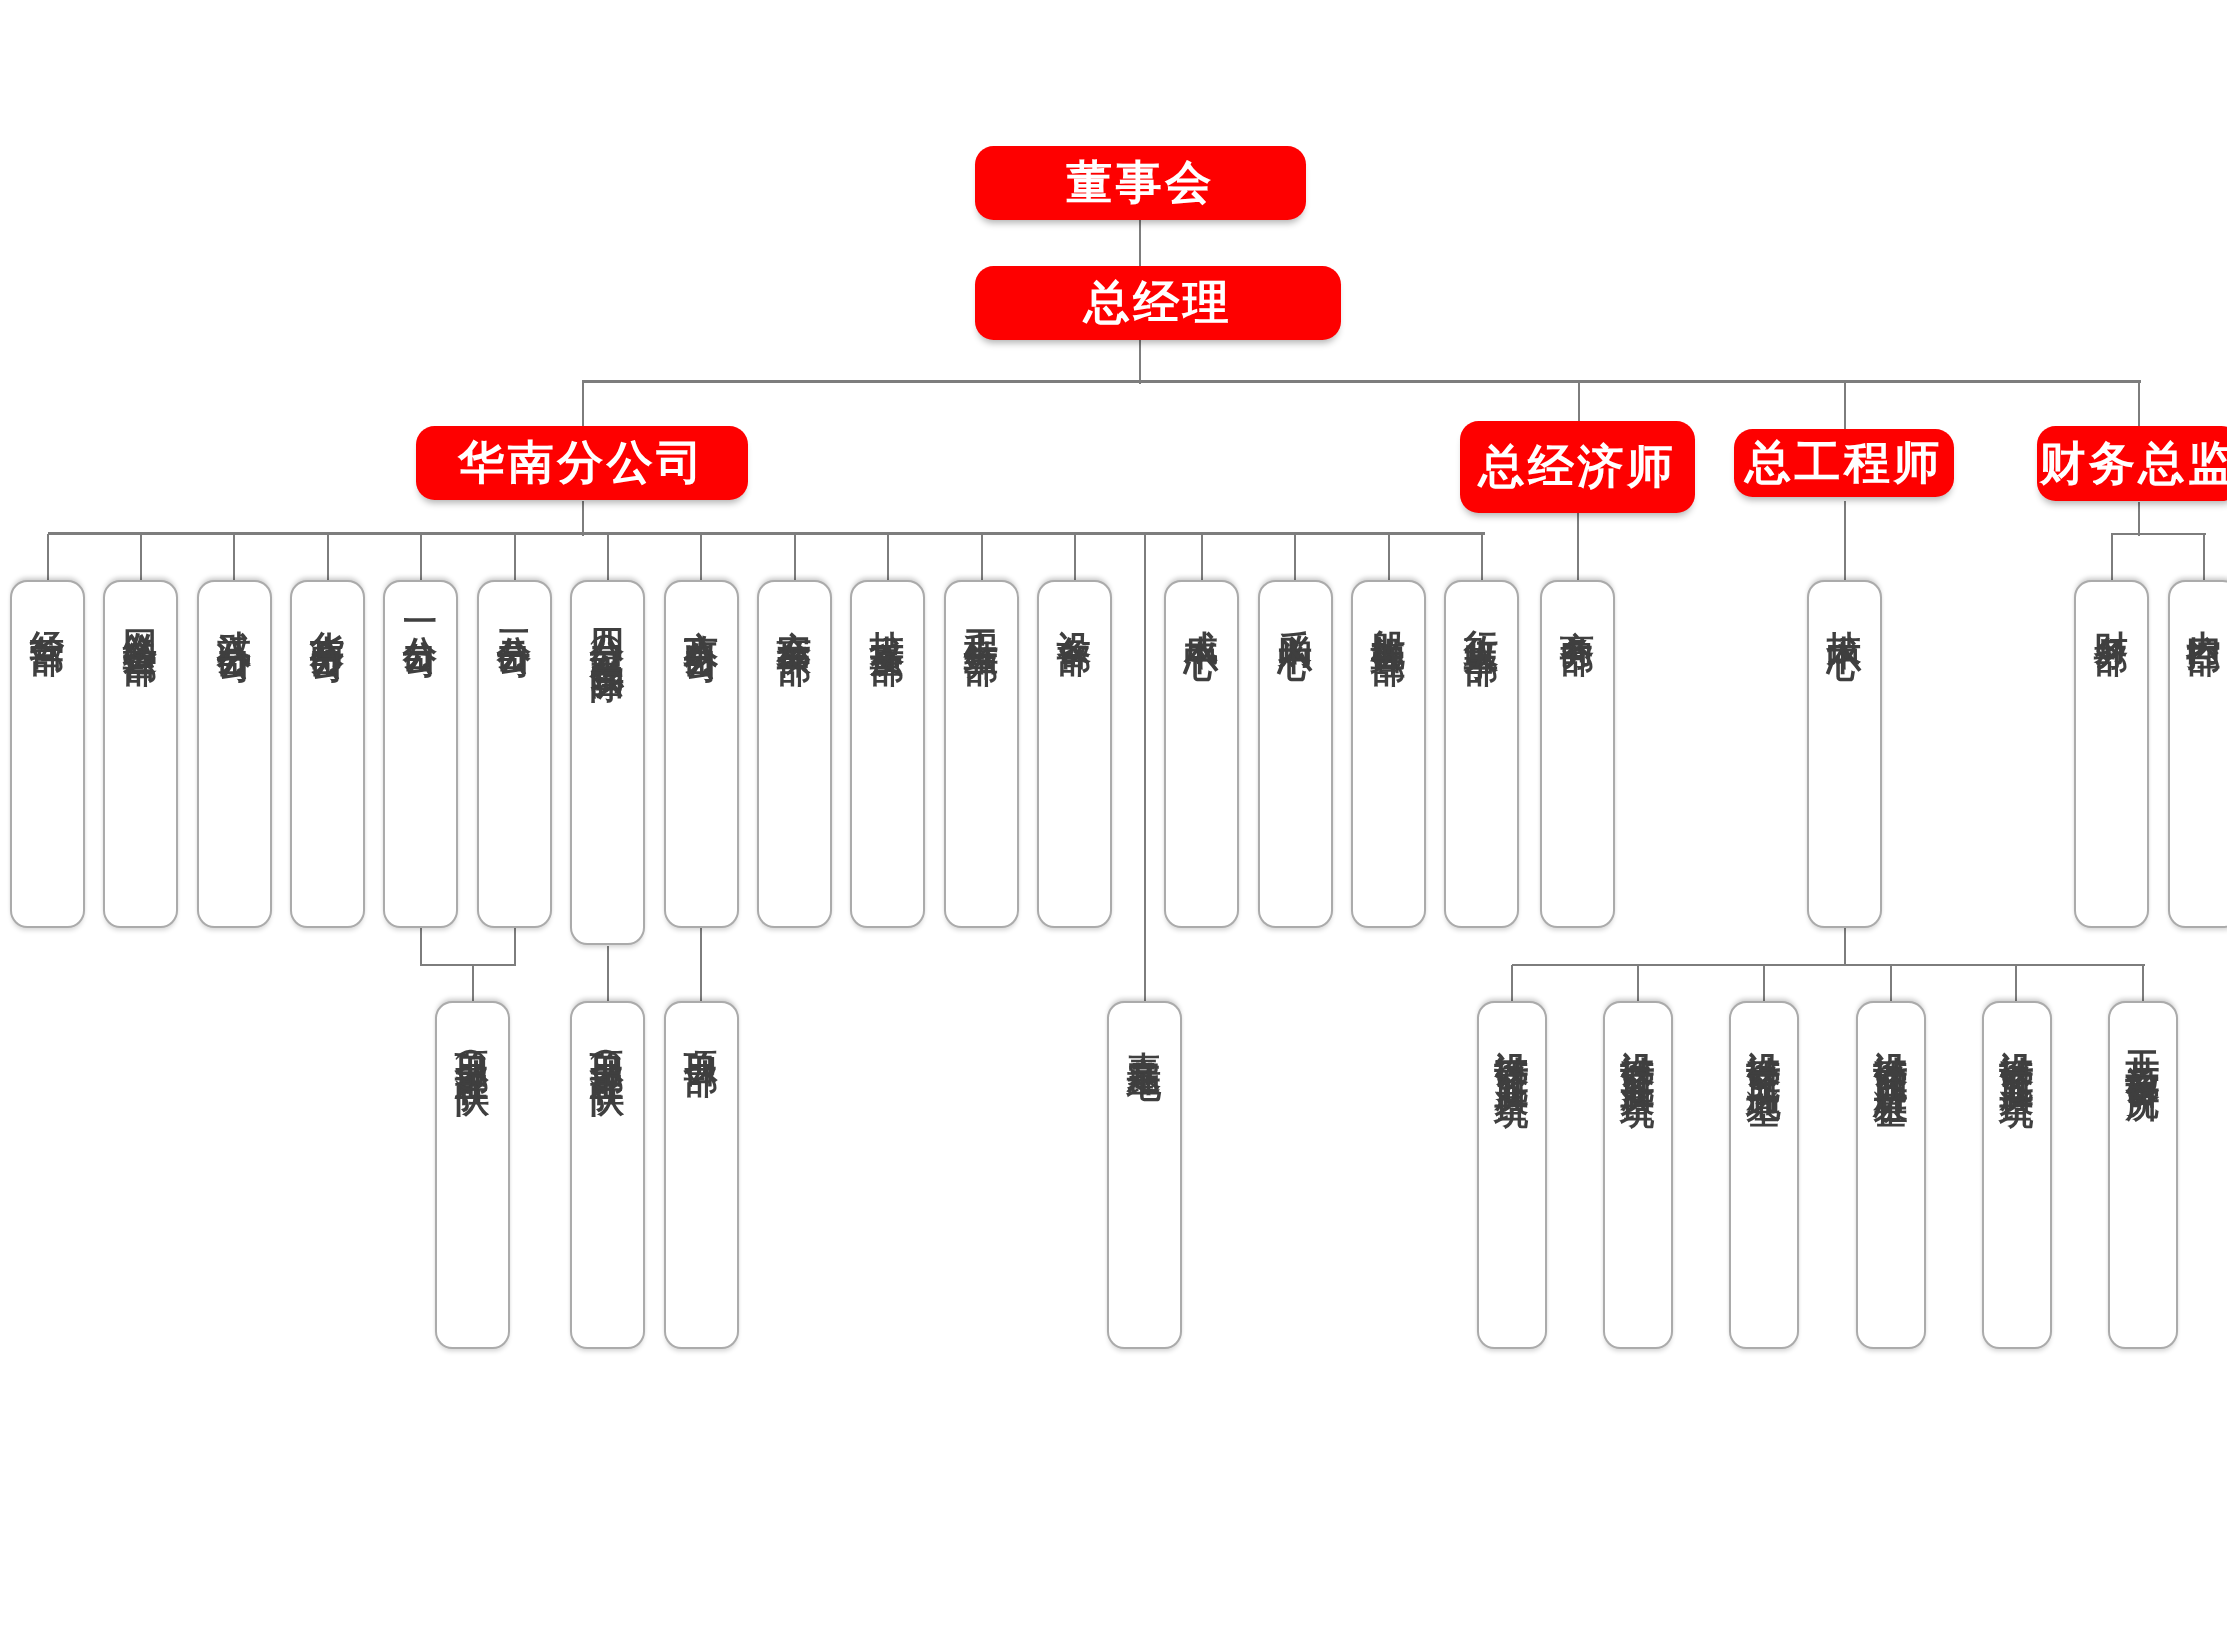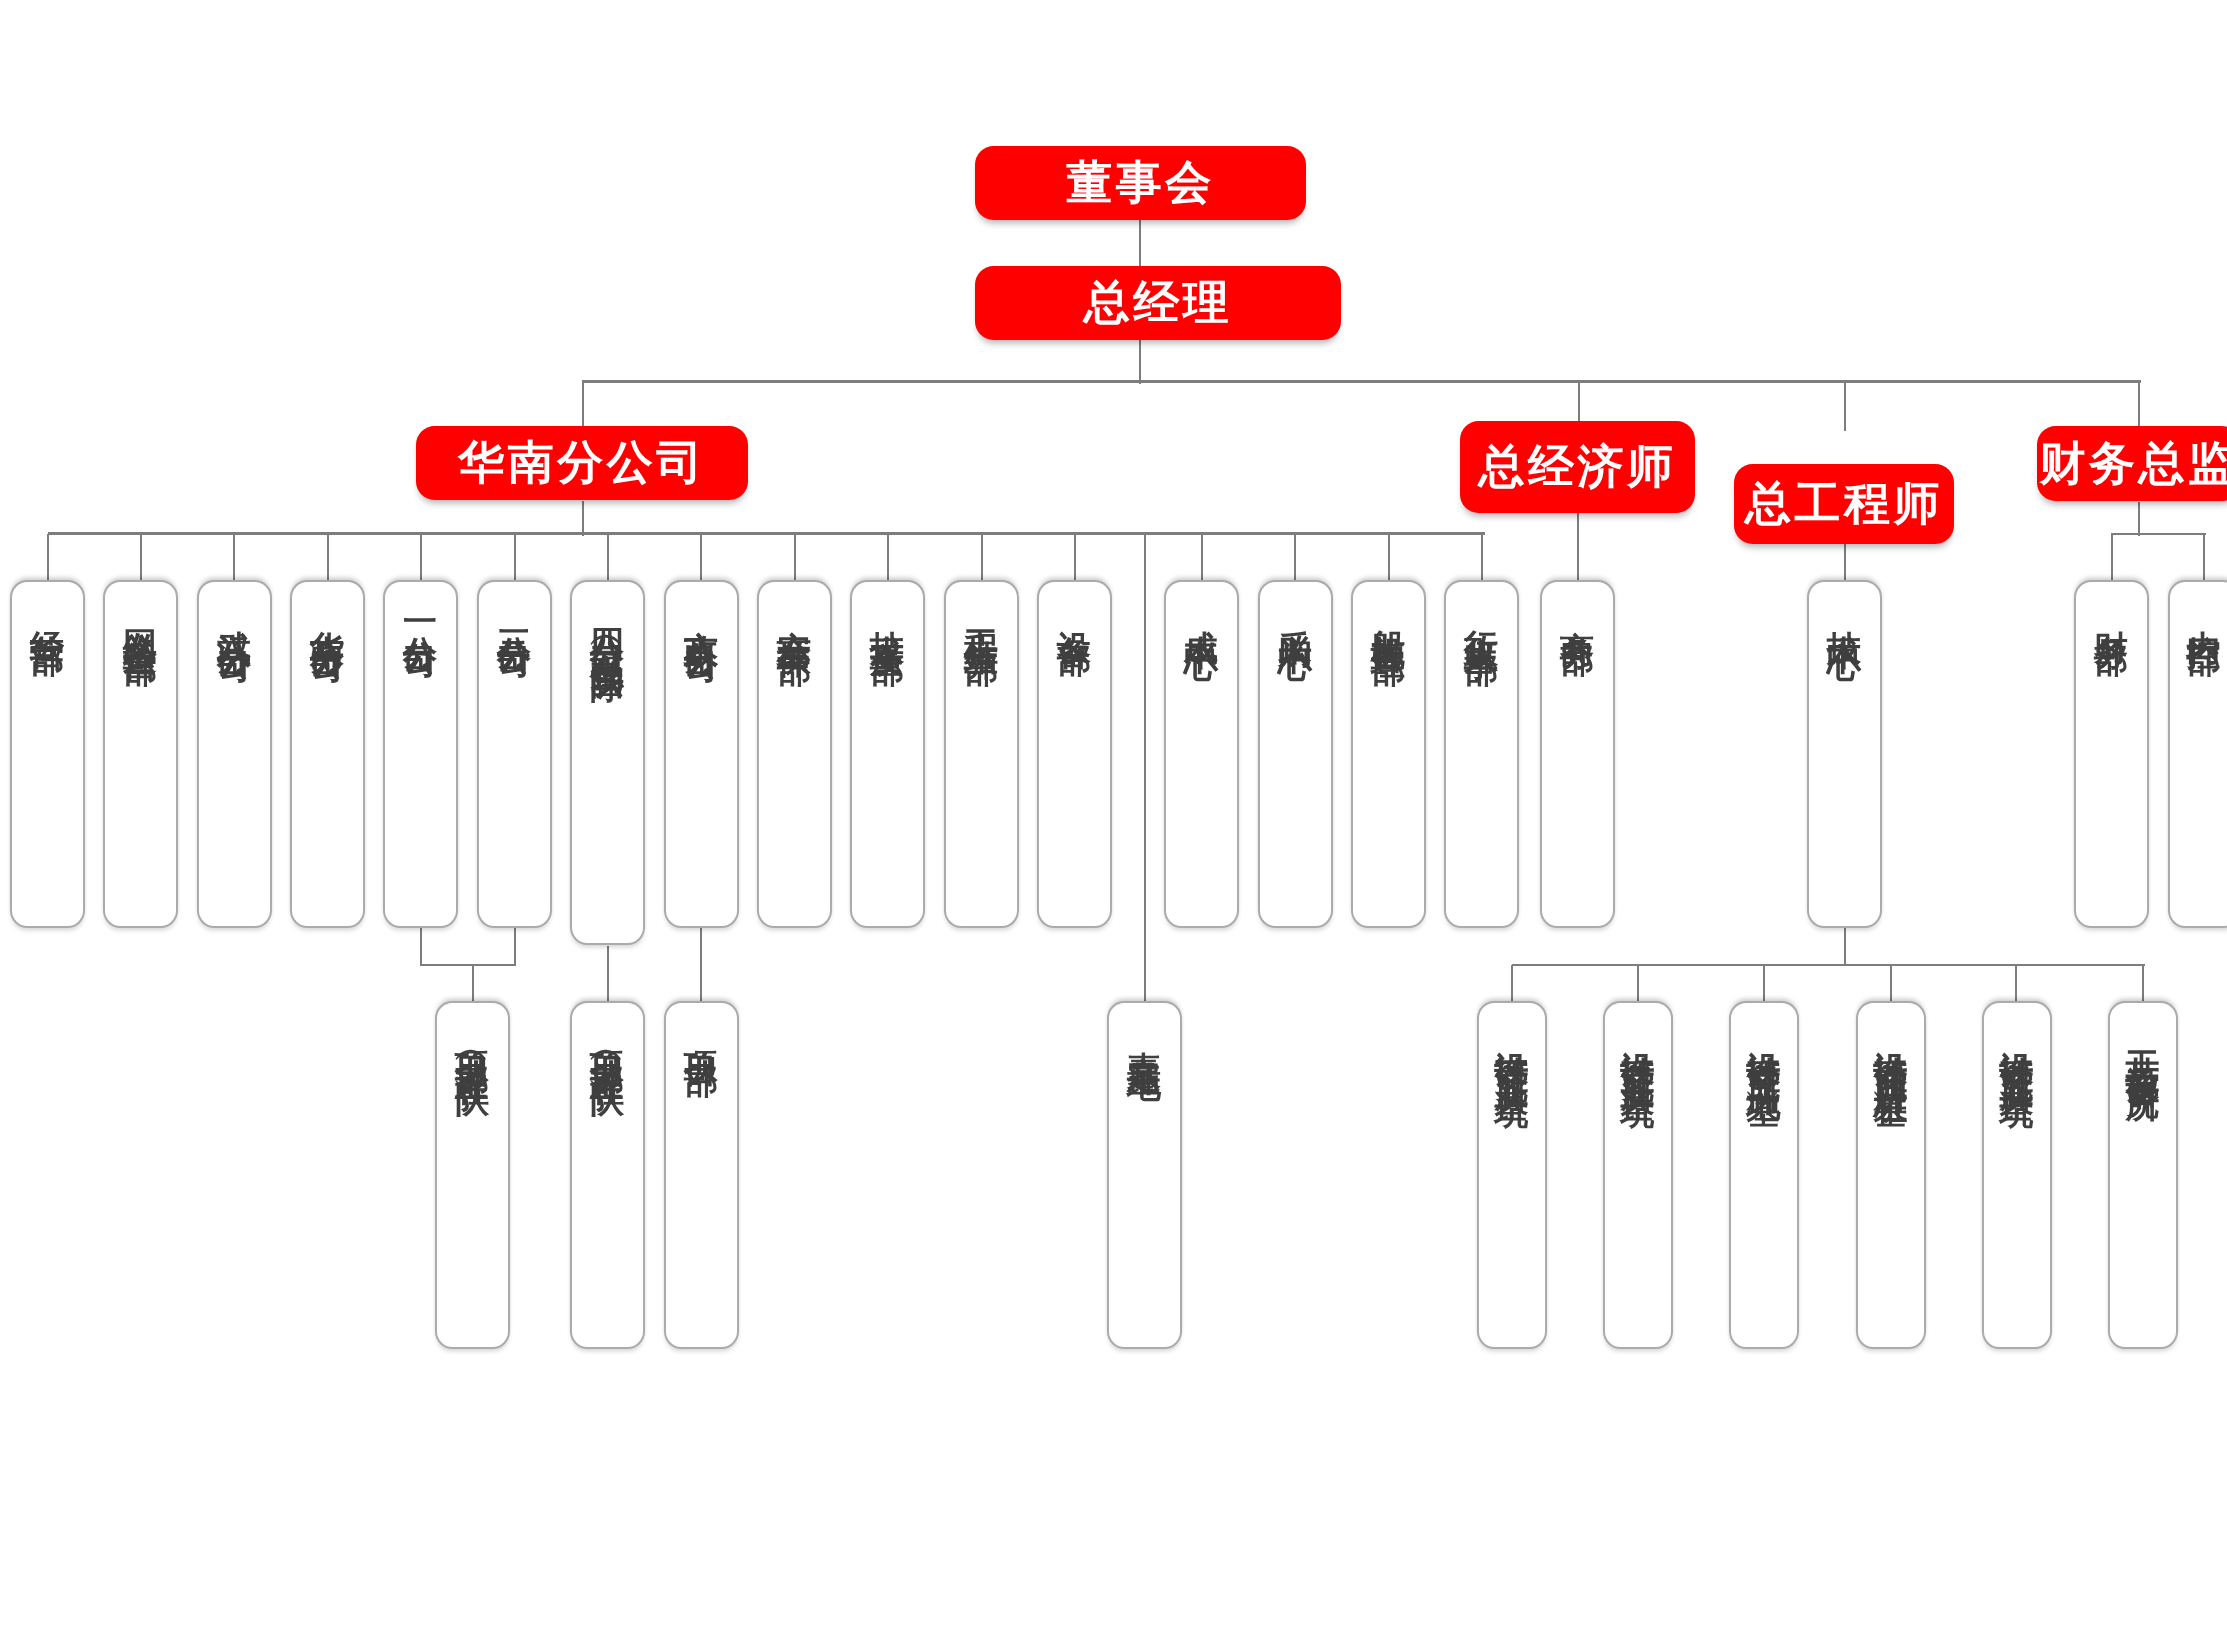--- a/index.html
+++ b/index.html
@@ -105,21 +105,21 @@
     </div>
     <div class="node red horizontal" style="left: 975px; top: 266px; width: 366px; height: 74px;">
       <span class="label">总经理</span>
     </div>
     <div class="node red horizontal" style="left: 416px; top: 426px; width: 332px; height: 74px;">
       <span class="label">华南分公司</span>
     </div>
     <div class="node red horizontal" style="left: 1460px; top: 421px; width: 235px; height: 92px;">
       <span class="label">总经济师</span>
     </div>
-    <div class="node red horizontal" style="left: 1734px; top: 429px; width: 220px; height: 80px; margin-top: 35px;">
+    <div class="node red horizontal" style="left: 1734px; top: 429px; width: 220px; height: 68px;">
       <span class="label">总工程师</span>
     </div>
     <div class="node red horizontal" style="left: 2037px; top: 426px; width: 203px; height: 75px;">
       <span class="label">财务总监</span>
     </div>
     <div class="node plain vertical" style="left: 10px; top: 580px; width: 75px; height: 348px;">
       <span class="label">经营部</span>
     </div>
     <div class="node plain vertical" style="left: 103px; top: 580px; width: 75px; height: 348px;">
       <span class="label">网络运营部</span>

